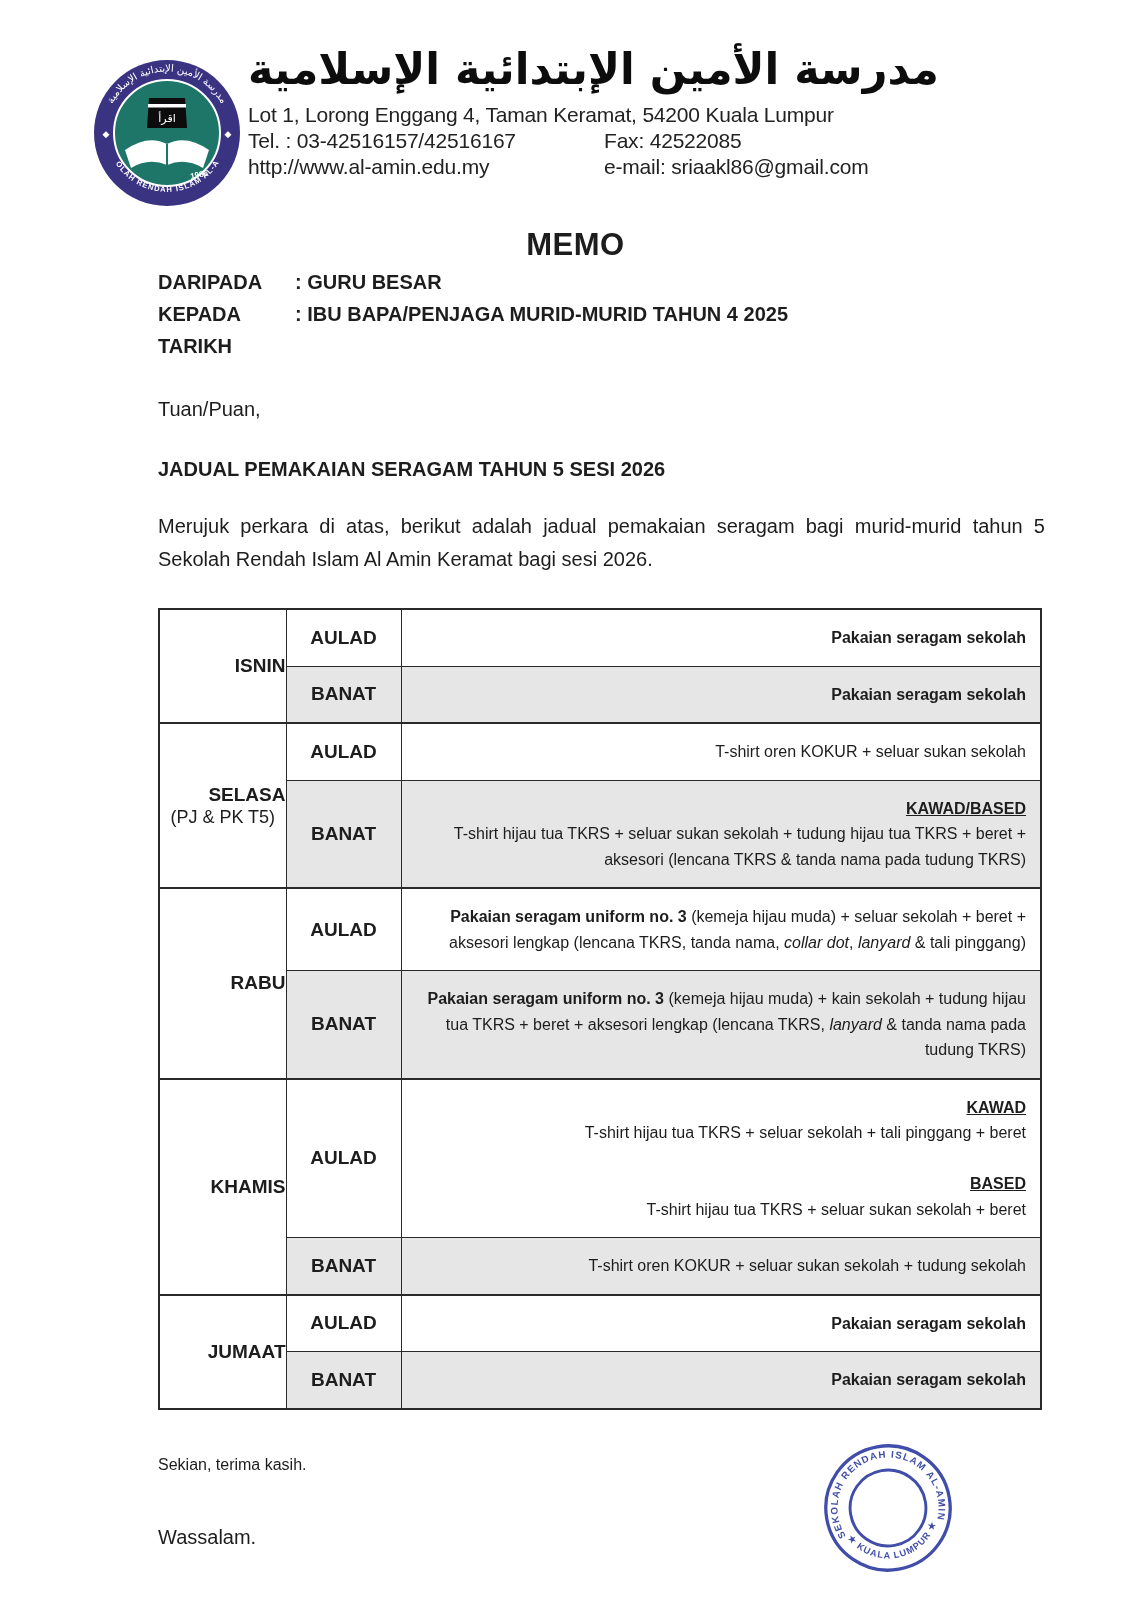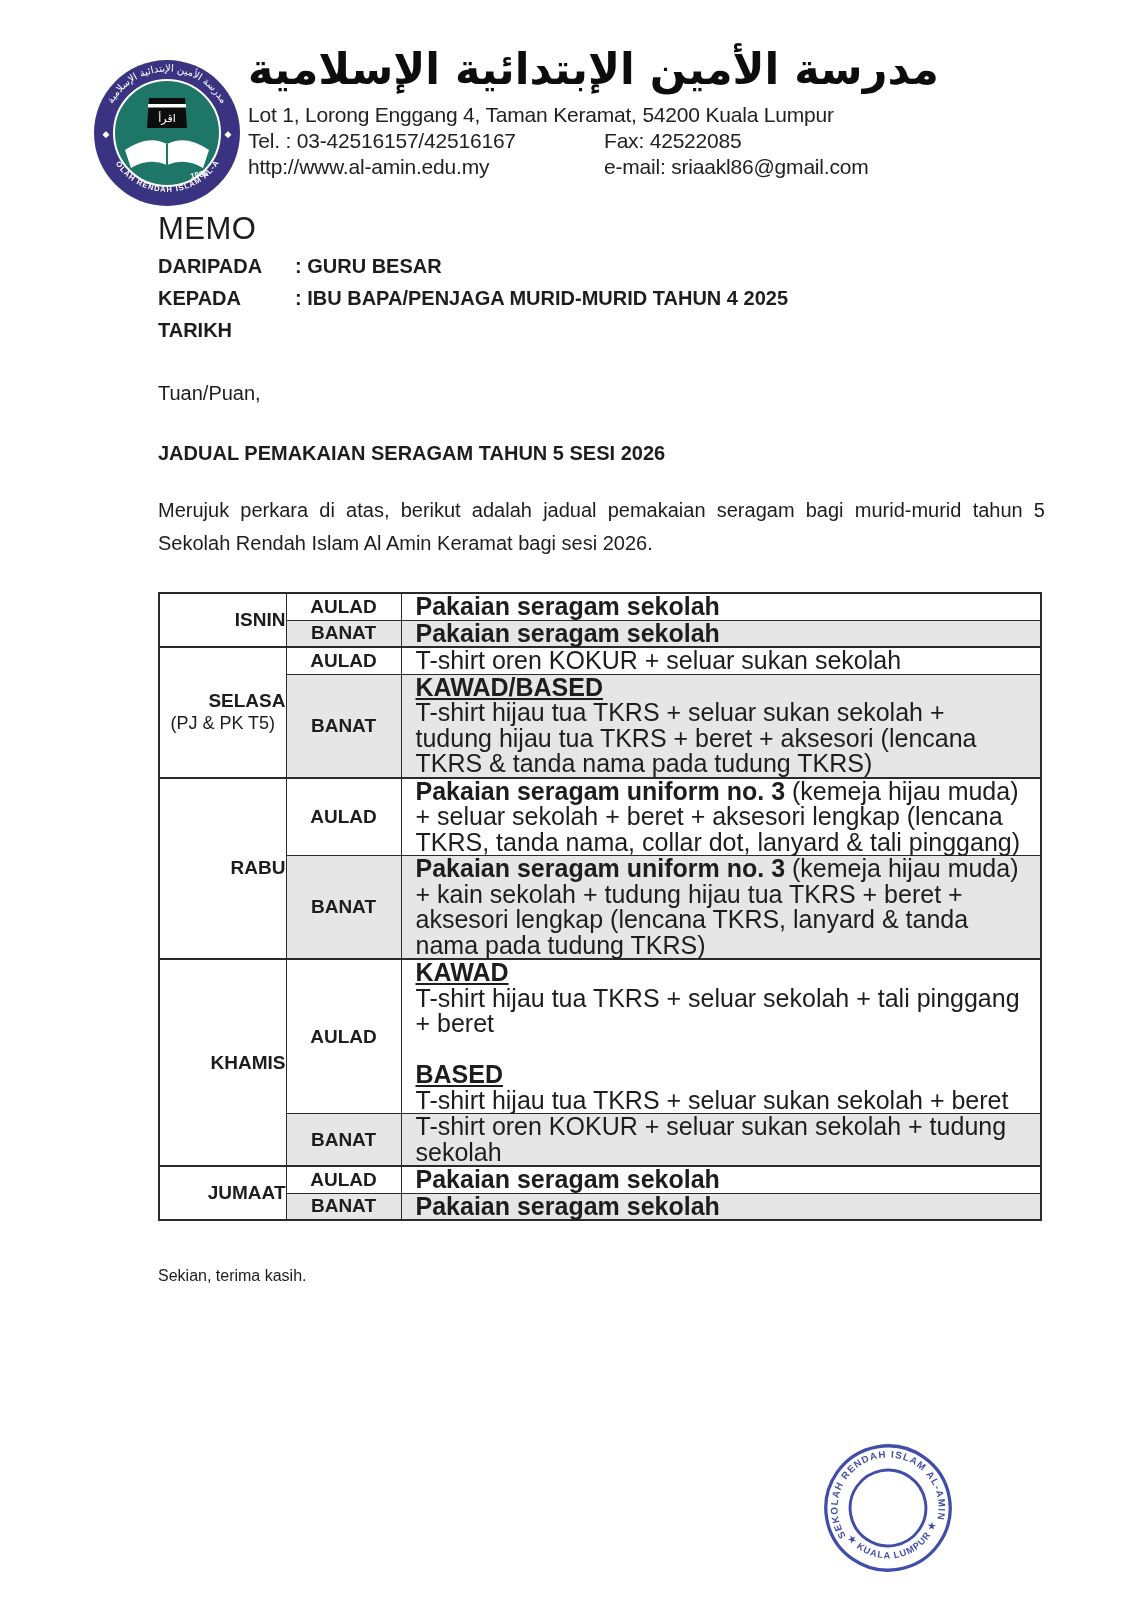--- a/index.html
+++ b/index.html
@@ -27,44 +27,44 @@
     font-family:"DejaVu Sans",sans-serif;font-weight:bold;
     font-size:43px;line-height:66px;color:#0d0d0d;direction:rtl;text-align:left;
     white-space:nowrap;
   }
   .school-name{font-size:27px;font-weight:bold;color:var(--school-blue);letter-spacing:-.2px;line-height:33px;margin-top:2px;}
   .hdr-line{font-size:21px;line-height:26px;color:#222;letter-spacing:-.2px;}
   .hdr-cols{display:flex;}
   .hdr-cols .c1{width:356px;flex:0 0 356px;}
 
   
-  .memo-title{text-align:left;padding-right:52px;font-size:31px;font-weight:normal;letter-spacing:.5px;line-height:34px;}
+  .memo-title{text-align:center;padding-right:52px;font-size:31px;font-weight:bold;letter-spacing:.5px;margin-top:16px;line-height:34px;}
   .fields{margin-top:4px;}
   .field-row{display:flex;font-size:20px;font-weight:bold;line-height:32px;}
   .field-row .lbl{width:137px;flex:0 0 137px;}
   .salutation-ar{font-family:"DejaVu Sans",sans-serif;direction:rtl;text-align:left;font-size:26px;margin-top:16px;line-height:40px;}
   .greeting{font-size:20px;margin-top:34px;line-height:26px;}
   .subject{font-size:20px;font-weight:bold;margin-top:32px;line-height:30px;}
   .subject-sub{font-size:20px;line-height:30px;}
   .body-par{font-size:20px;line-height:33px;text-align:justify;margin-top:26px;width:887px;}
 
   
   table.sched{border-collapse:collapse;margin-top:32px;width:884px;table-layout:fixed;}
   table.sched{border:2.5px solid var(--border-dark);}
   table.sched td{border:1.5px solid var(--border-dark);vertical-align:middle;}
   tr.group-start td{border-top:2px solid var(--border-dark);}
   td.day-cell{width:127px;text-align:center;background:#fff;}
   .day-name{font-size:19px;font-weight:bold;text-align:right;}
   .day-note{font-size:18px;margin-top:1px;}
   td.group-cell{width:115px;text-align:center;font-size:19px;font-weight:bold;margin-left:16px;}
-  td.desc-cell{padding:0 14px;font-size:25px;}
+  td.desc-cell{padding:15px 14px;font-size:16px;text-align:right;}
   .desc-line{line-height:25.5px;min-height:25.5px;}
   .shaded{background:var(--row-shade);}
   .b{font-weight:bold;}
-  .i{}
+  .i{font-style:italic;}
   .u{text-decoration:underline;}
 
   
   .closing{font-size:16px;margin-top:42px;line-height:26px;}
   .salam{font-size:20px;margin-top:46px;line-height:26px;}
   .stamp-wrap{position:absolute;left:820px;top:1436px;width:136px;height:144px;transform:rotate(-10deg);opacity:.9;}
 </style>
 </head>
 <body>
 
@@ -216,20 +216,21 @@
         <tr>
           <td class="group-cell shaded">BANAT</td>
           <td class="desc-cell shaded">
             <div class="desc-line"><span class="b">Pakaian seragam sekolah</span></div>
           </td>
         </tr>
       </tbody>
   </table>
 
   <div class="closing">Sekian, terima kasih.</div>
+  <div class="salam">Wassalam.</div>
 </div>
 
 <div class="stamp-wrap">
   <svg width="136" height="144" viewBox="0 0 140 144">
     <g transform="translate(0,2)" stroke="var(--stamp-blue,#2c3ba0)" fill="none">
       <circle cx="70" cy="70" r="64" stroke-width="3.4"></circle>
       <circle cx="70" cy="70" r="39" stroke-width="3"></circle>
     </g>
     <defs>
       <path id="stTop" d="M 27.4,101.8 A 52 52 0 1 1 112.6,101.8"></path>

